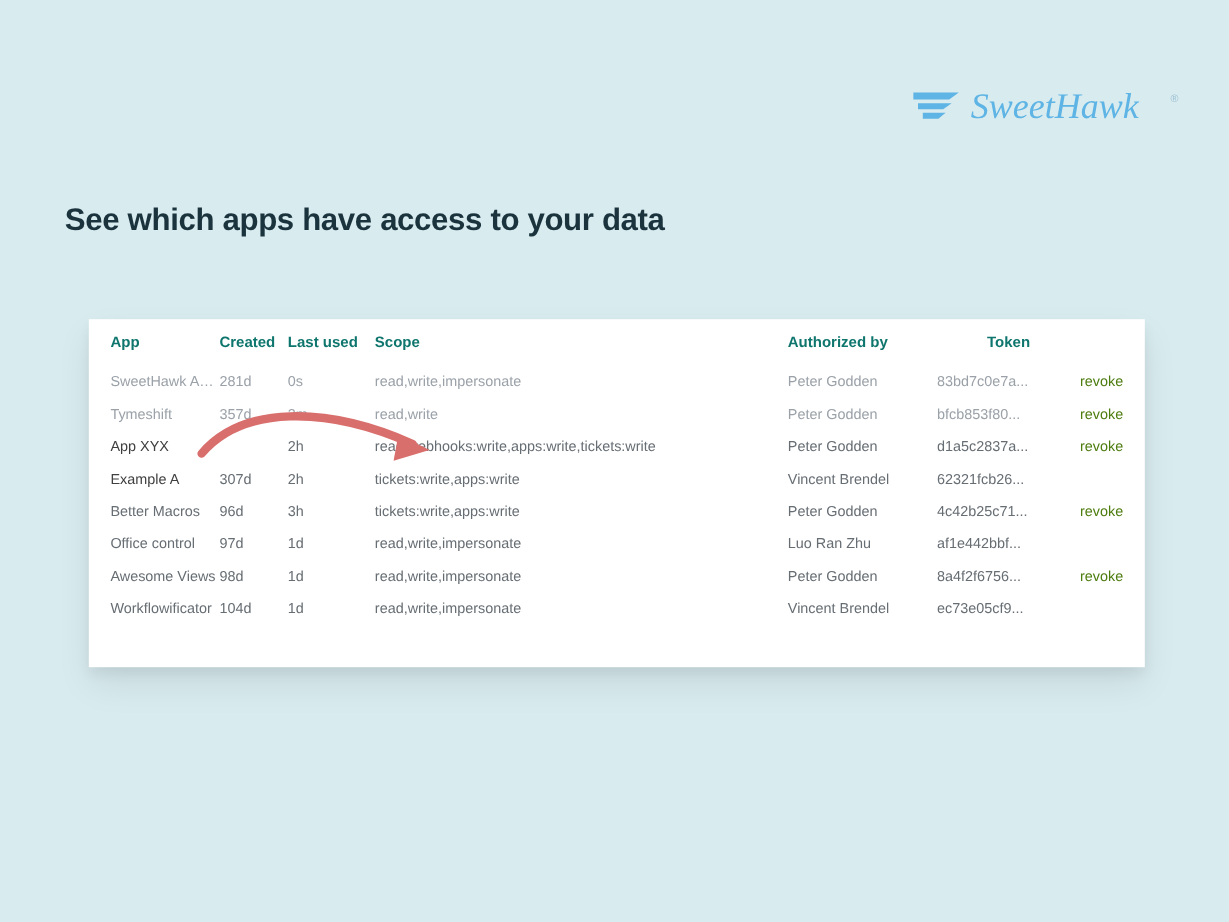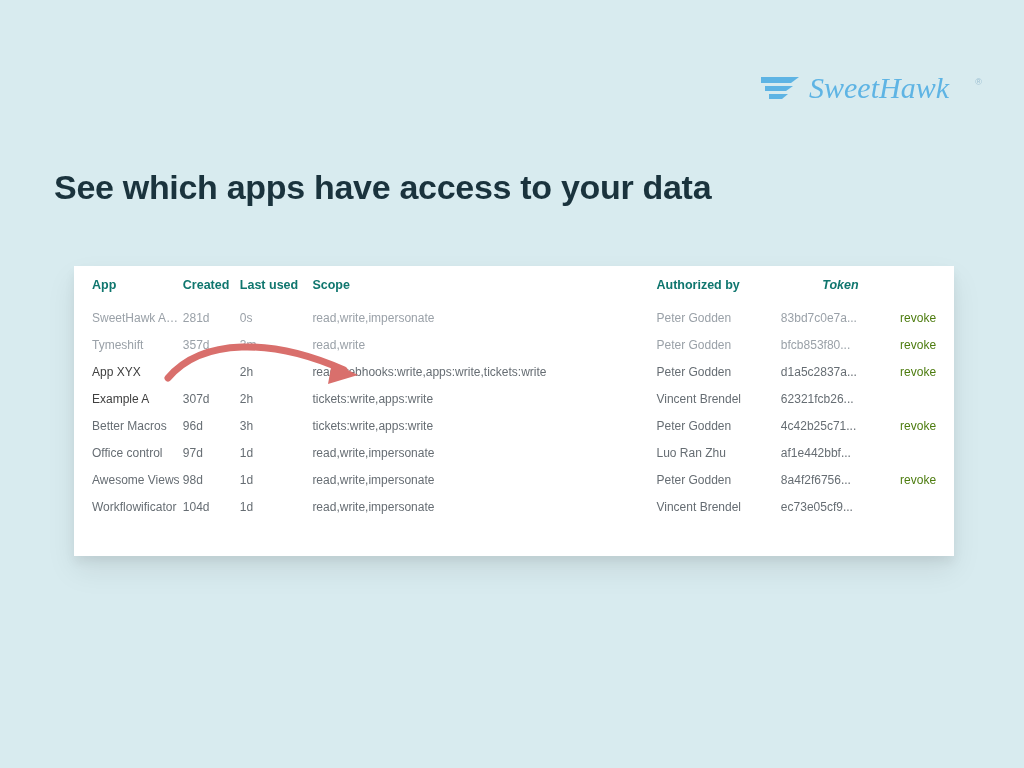--- a/index.html
+++ b/index.html
@@ -29,21 +29,21 @@
     align-self: flex-start;
     margin-top: 4px;
     margin-left: 2px;
   }
 
   h1.headline {
     position: absolute;
     left: 54px;
     top: 168px;
     margin: 0;
-    font-size: 34px;
+    font-size: 26px;
     font-weight: 700;
     color: #1a333d;
     letter-spacing: -0.3px;
   }
 
   .card {
     position: absolute;
     left: 74px;
     top: 266px;
     width: 880px;
@@ -81,21 +81,21 @@
   
   table.apps tbody tr.darker td.col-app { color: #404040; }
 
   .col-app        { width: 105px; padding-left: 18px !important; }
   .col-created    { width: 55px; }
   .col-lastused   { width: 70px; }
   .col-scope      { width: 332px; }
   .col-scope-head { text-align: right; }
   .col-authby     { width: 120px; text-align: right; padding-right: 12px !important; }
   .col-token      { width: 115px; text-align: right;}
-  .col-token-head { text-align: center !important; font-style: italic;}
+  .col-token-head { text-align: center !important;}
   .col-revoke     { width: 52px; }
 
   a.revoke {
     color: #4d7c0f;
     text-decoration: none;
     font-size: 12px;
     cursor: pointer;
   }
 
   svg.arrow-annot {

